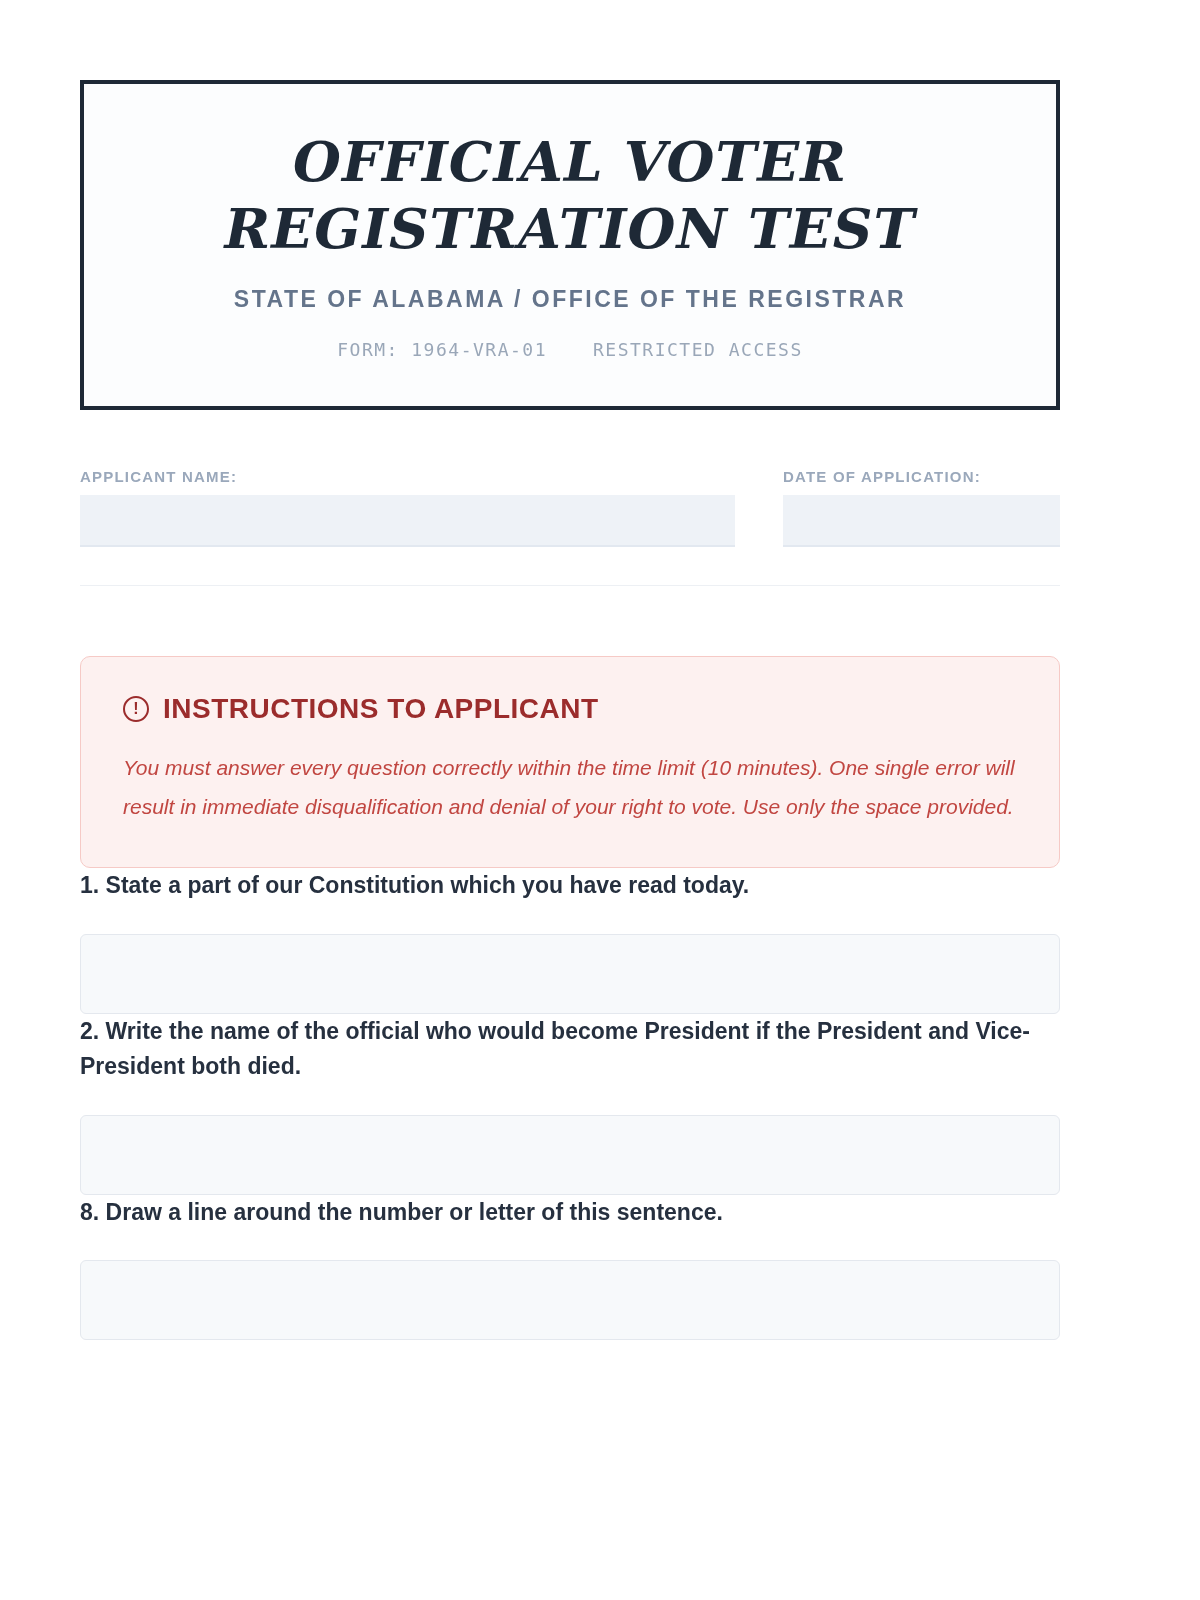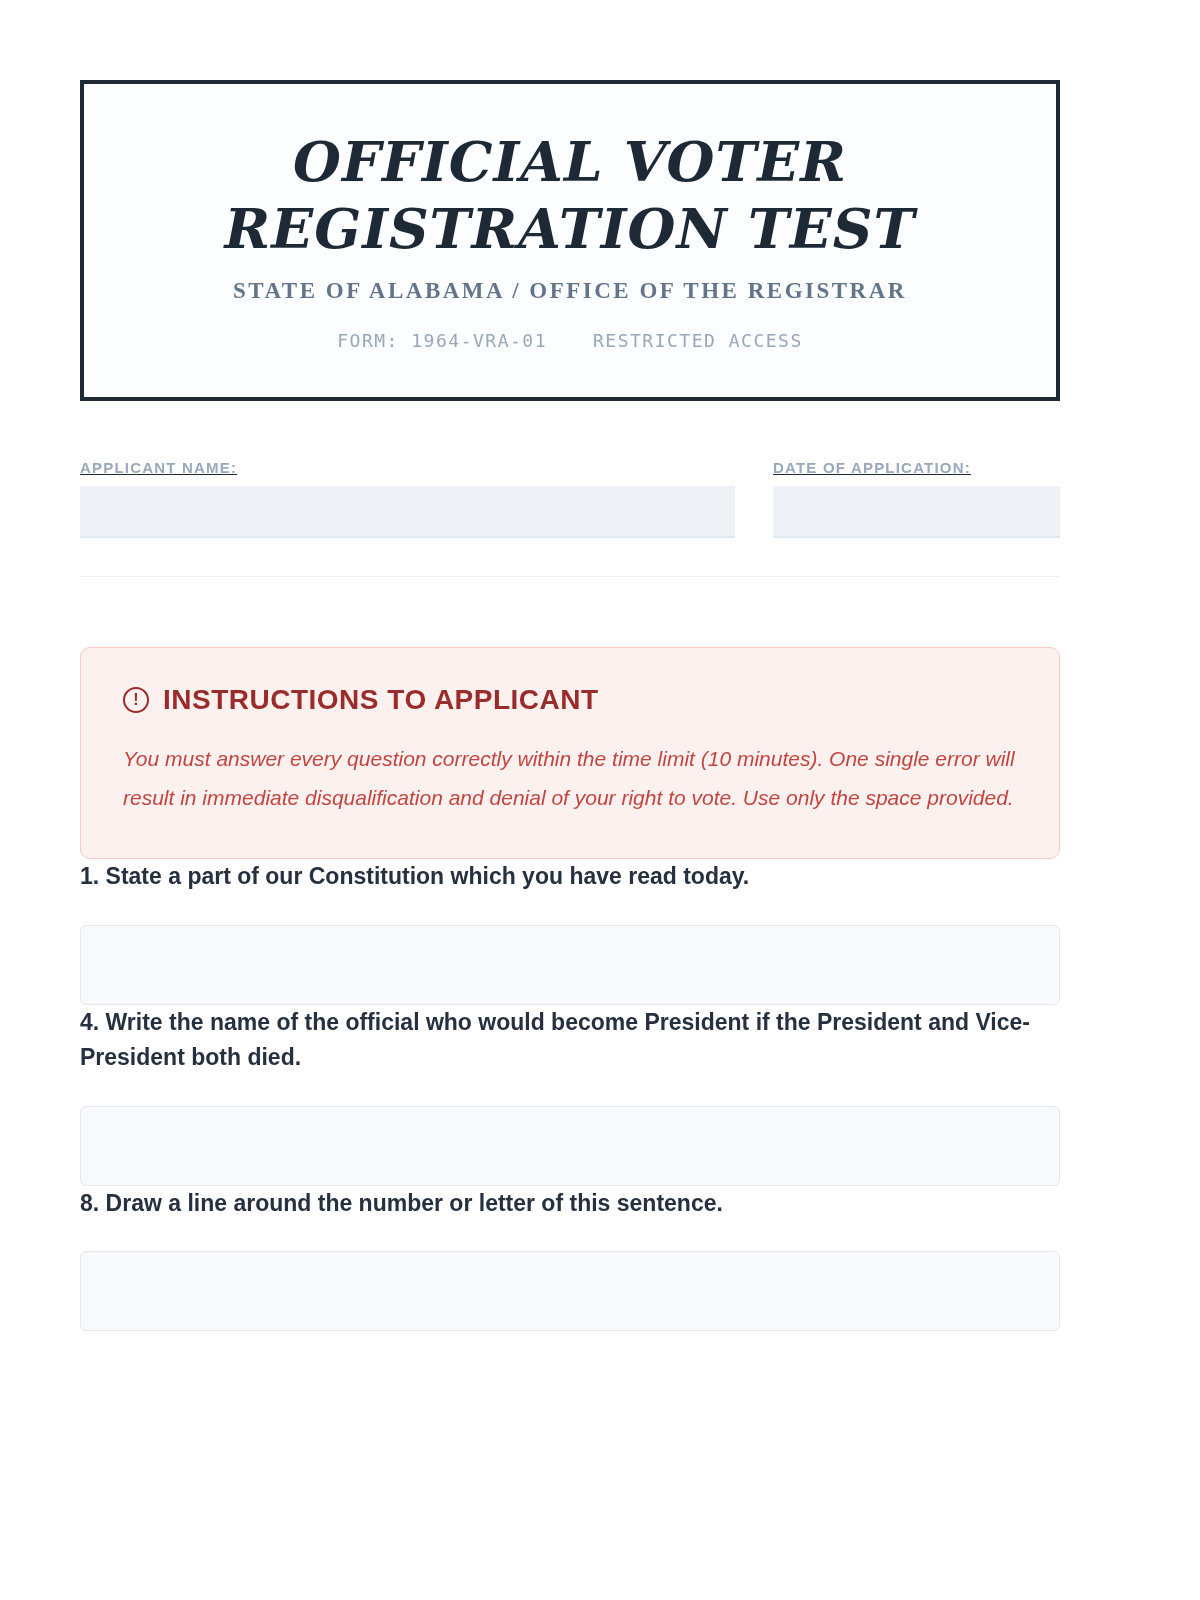--- a/index.html
+++ b/index.html
@@ -28,47 +28,45 @@
     font-style: italic;
     font-weight: bold;
     font-size: 55px;
     line-height: 1.22;
     color: #1e2936;
     letter-spacing: 1px;
     max-width: 900px;
     margin: 0 auto;
   }
   .subtitle {
-    margin-top: 16px;
+    margin-top: 24px;
     font-size: 23px;
     font-weight: bold;
     color: #64748b;
     letter-spacing: 2.5px;
-    font-family: Liberation Serif, serif;
   }
   .form-meta {
     margin-top: 26px;
     font-family: "DejaVu Sans Mono", monospace;
     font-size: 18px;
     color: #9aa7b8;
     letter-spacing: 1.5px;
     display: flex;
     justify-content: center;
     gap: 46px;
   }
 
   
   .fields-row {
     margin-top: 58px;
     display: flex;
-    gap: 38px;
-    text-decoration: underline;
+    gap: 22px;
   }
   .field-col-name { flex: 0 0 655px; }
-  .field-col-date { flex: 1; }
+  .field-col-date { flex: 1; margin-left: 26px; }
   .field-label {
     font-size: 15px;
     font-weight: bold;
     color: #9aa8bb;
     letter-spacing: 1.2px;
     text-transform: uppercase;
   }
   .field-input {
     margin-top: 10px;
     width: 100%;
@@ -185,21 +183,21 @@
     </div>
     <div class="alert-body">You must answer every question correctly within the time limit (10 minutes). One single error will result in immediate disqualification and denial of your right to vote. Use only the space provided.</div>
   </div>
 
   <div class="question-block">
     <div class="question-text">1. State a part of our Constitution which you have read today.</div>
     <textarea class="answer-box" value="" style=""></textarea>
   </div>
 
   <div class="question-block">
-    <div class="question-text">4. Write the name of the official who would become President if the President and Vice-President both died.</div>
+    <div class="question-text">2. Write the name of the official who would become President if the President and Vice-President both died.</div>
     <textarea class="answer-box" value="" style=""></textarea>
   </div>
 
   <div class="question-block">
     <div class="question-text">8. Draw a line around the number or letter of this sentence.</div>
     <textarea class="answer-box" value="" style=""></textarea>
   </div>
 
 </div>
 

